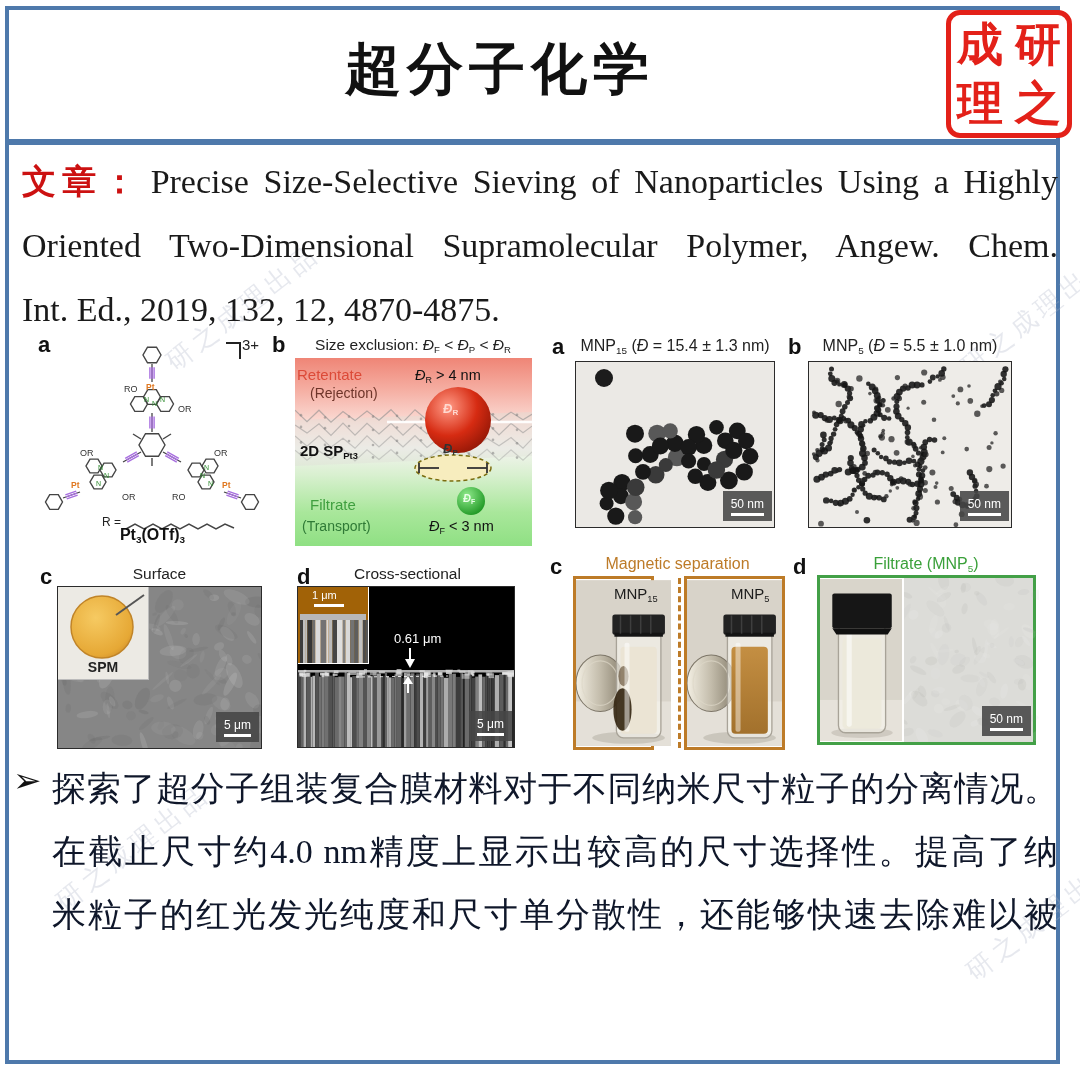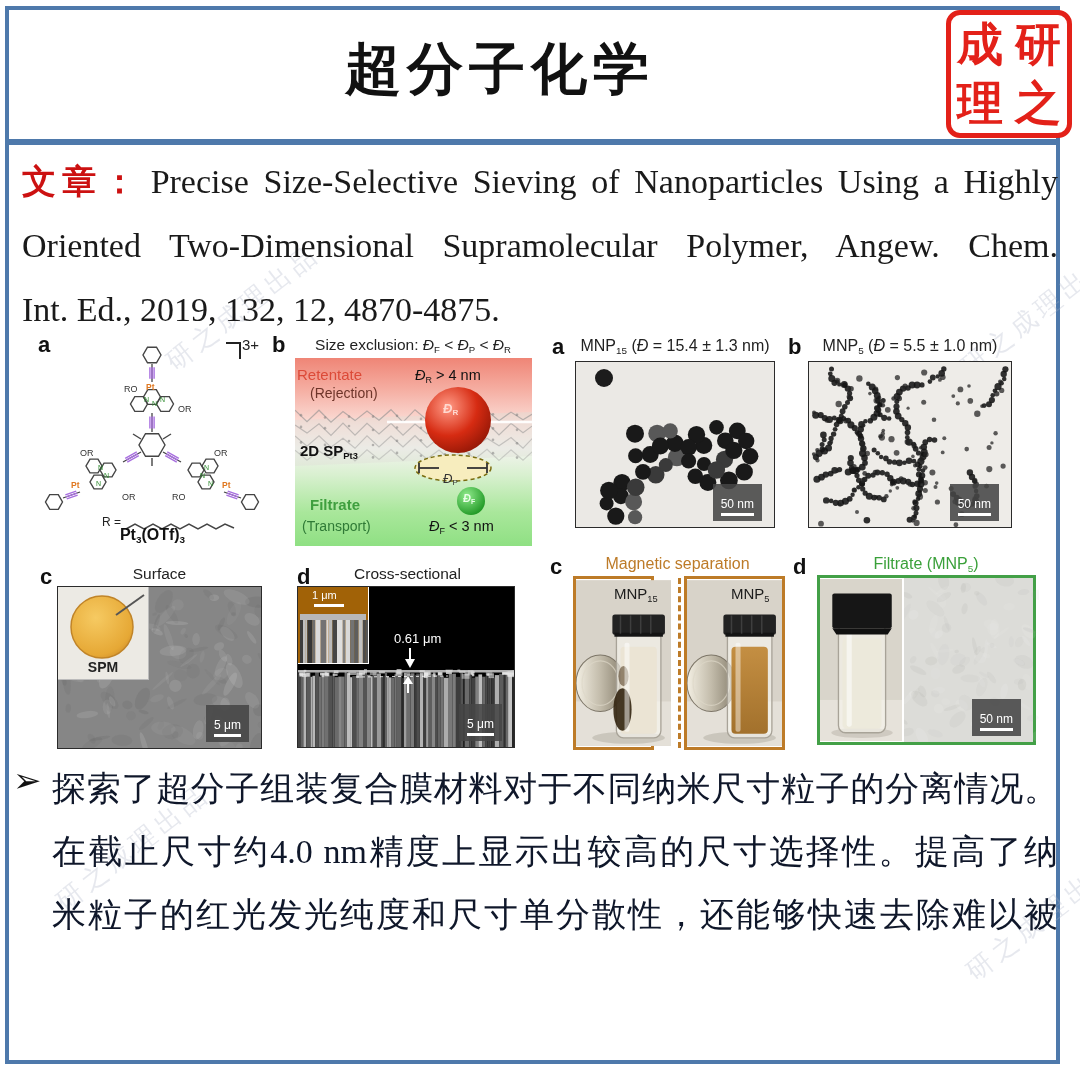--- a/index.html
+++ b/index.html
@@ -20,22 +20,22 @@
   .citation{position:absolute;left:22px;top:150px;width:1036px;font-size:34px;line-height:64px;z-index:1;}
   .cit-line{text-align:justify;text-align-last:justify;white-space:nowrap0;}
   .cit-line.left{text-align-last:left;}
   .cit-label{color:#cc1111;font-weight:bold;margin-right:8px;}
   
   .lbl{position:absolute;font:bold 22px "Liberation Sans",sans-serif;color:#111;z-index:3;}
   .ftitle{position:absolute;font:15.5px "Liberation Sans",sans-serif;color:#222;text-align:center;z-index:3;}
   .it{font-style:italic;}
   .sb{font-size:.62em;vertical-align:-0.28em;}
   .fig-img{position:absolute;border:1.5px solid #2b2b2b;box-sizing:border-box;overflow:hidden;z-index:1;}
-  .sbar{position:absolute;right:12px;bottom:6px;background:rgba(70,70,70,.88);color:#fff;
-        font:12px "Liberation Sans",sans-serif;padding:13px 8px 5px;text-align:center;z-index:4;}
+  .sbar{position:absolute;right:2px;bottom:6px;background:rgba(70,70,70,.88);color:#fff;
+        font:12px "Liberation Sans",sans-serif;padding:6px 8px 5px;text-align:center;z-index:4;}
   .sbar .bar{height:3px;background:#fff;margin-top:2px;}
   
   .sizebox{position:absolute;left:295px;top:358px;width:237px;height:188px;z-index:1;
     background:linear-gradient(180deg,#ef8576 0%,#f5aca0 16%,#fbe0da 36%,#f4f4f0 48%,#d9f0d0 62%,#a9e79b 82%,#8fe083 100%);}
   .bx-txt{position:absolute;font-family:"Liberation Sans",sans-serif;z-index:3;}
   
   .obox{position:absolute;border:3px solid #bd7b28;box-sizing:border-box;z-index:1;}
   .odash{position:absolute;border-left:3px dashed #bd7b28;z-index:1;}
   .viallbl{position:absolute;font:15px "Liberation Sans",sans-serif;color:#1c1c1c;z-index:3;}
   .gbox{position:absolute;border:3px solid #43a047;box-sizing:border-box;background:#fff;display:flex;z-index:1;}
@@ -232,23 +232,23 @@
     <line x1="172" y1="110" x2="192" y2="110" stroke="#333" stroke-width="1.8"></line>
     <line x1="124" y1="105" x2="124" y2="115" stroke="#333" stroke-width="1.8"></line>
     <line x1="192" y1="105" x2="192" y2="115" stroke="#333" stroke-width="1.8"></line>
     <circle cx="176" cy="143" r="14" fill="url(#gGreenS)"></circle>
   </svg>
   <div class="bx-txt" style="left:2px;top:8px;font-weight:normal;font-size:15px;color:#dc4a38">Retentate</div>
   <div class="bx-txt" style="left:15px;top:27px;font-size:14px;color:#6e352a">(Rejection)</div>
   <div class="bx-txt" style="left:120px;top:9px;font-size:14.5px;color:#111"><span class="it">Đ</span><span class="sb">R</span><span> &gt; 4 nm</span></div>
   <div class="bx-txt" style="left:148px;top:43px;font-size:13px;color:#ffd9d0;font-weight:bold"><span class="it">Đ</span><span class="sb">R</span></div>
   <div class="bx-txt" style="left:5px;top:84px;font-size:15px;color:#111"><span style="font-weight:bold">2D SP</span><span class="sb" style="font-weight:bold">Pt3</span></div>
-  <div class="bx-txt" style="left:148px;top:113px;font-size:13px;color:#333;font-weight:normal"><span class="it">Đ</span><span class="sb">P</span></div>
+  <div class="bx-txt" style="left:148px;top:83px;font-size:13px;color:#333;font-weight:bold"><span class="it">Đ</span><span class="sb">P</span></div>
   <div class="bx-txt" style="left:168px;top:134px;font-size:11px;color:#eaffe8;font-weight:bold"><span class="it">Đ</span><span class="sb">F</span></div>
-  <div class="bx-txt" style="left:15px;top:138px;font-weight:bold;font-size:15px;color:#3f9f3f">Filtrate</div>
+  <div class="bx-txt" style="left:15px;top:138px;font-weight:normal;font-size:15px;color:#3f9f3f">Filtrate</div>
   <div class="bx-txt" style="left:7px;top:160px;font-size:14px;color:#2f7a36">(Transport)</div>
   <div class="bx-txt" style="left:134px;top:160px;font-size:14.5px;color:#111"><span class="it">Đ</span><span class="sb">F</span><span> &lt; 3 nm</span></div>
 </div>
 
 <div class="lbl" style="left:40px;top:564px">c</div>
 <div class="ftitle" style="left:57px;top:565px;width:205px">Surface</div>
 <div class="fig-img" style="left:57px;top:586px;width:205px;height:163px;background:#868686">
   <svg id="sem-noise" width="205" height="163" viewBox="0 0 205 163" style="position:absolute">
       <ellipse cx="48.6" cy="89.8" rx="12.5" ry="6.2" fill="#ffffff" opacity="0.11" transform="rotate(115 48.6 89.8)"></ellipse>
       <ellipse cx="79.6" cy="5.5" rx="11.0" ry="2.4" fill="#4a4a4a" opacity="0.08" transform="rotate(133 79.6 5.5)"></ellipse>

